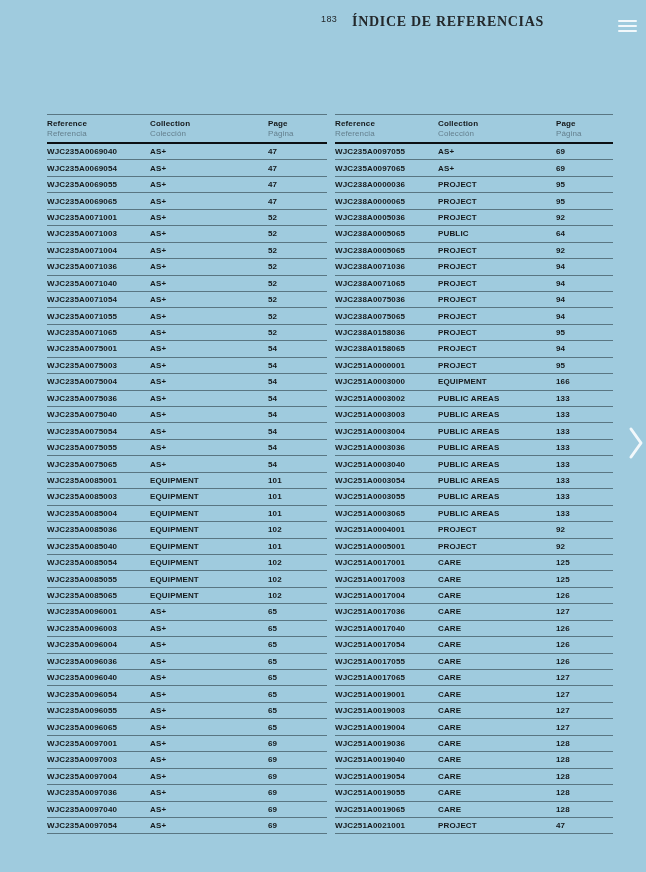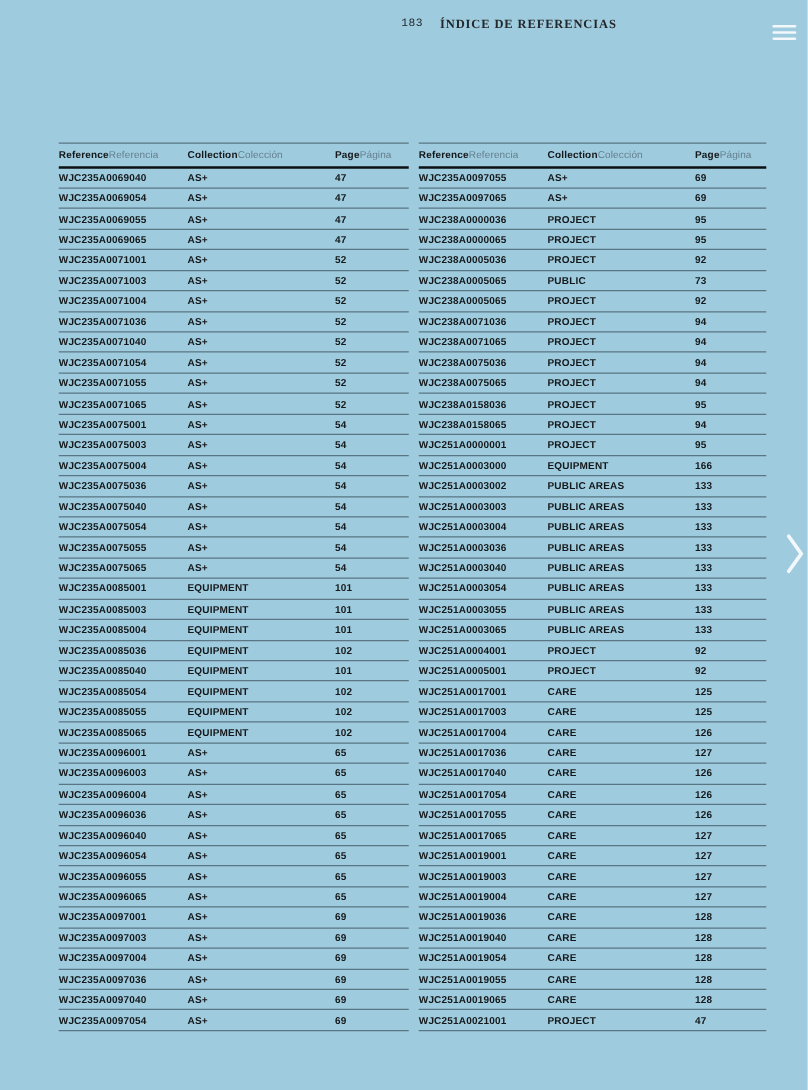--- a/index.html
+++ b/index.html
@@ -14,27 +14,27 @@
   body{font-family:"Liberation Sans",sans-serif;}
   .page{
     position:relative;
     width:646px;height:872px;
     background:var(--background);
     overflow:hidden;
   }
   
   .pageno{
     position:absolute;left:321px;top:14px;
-    font-family:Liberation Mono, monospace;
+    font-family:Liberation Sans, sans-serif;
     font-size:9px;color:#23282b;letter-spacing:0.4px;
   }
   .title{
     position:absolute;left:352px;top:14px;margin:0;
     font-family:"Liberation Serif",serif;
-    font-size:10px;font-weight:600;color:#23282b;letter-spacing:0.7px;
+    font-size:14px;font-weight:600;color:#23282b;letter-spacing:0.7px;
   }
   .menu{
     position:absolute;right:6px;top:16px;
     width:26px;height:20px;
     background:transparent;border:0;padding:0;cursor:pointer;
     display:flex;align-items:center;justify-content:center;
   }
   .menu .bars{display:flex;flex-direction:column;gap:3.2px;width:19px;}
   .menu .bars i{display:block;height:2.2px;background:var(--icon-white);border-radius:1px;}
   
@@ -48,21 +48,21 @@
   
   .table{position:absolute;top:114px;}
   .t-left{left:47px;width:280px;}
   .t-right{left:335px;width:278px;}
   .thead{
     display:grid;grid-template-columns:103px 118px 1fr;
     border-top:1px solid var(--rule-thin);
     border-bottom:2px solid var(--rule-thick);
     padding:4px 0 4px;
   }
-  .hcell{display:flex;flex-direction:row;line-height:9.5px;}
+  .hcell{display:flex;flex-direction:column;line-height:9.5px;}
   .hcell .en{font-size:8px;font-weight:bold;color:var(--text-dark);letter-spacing:0.15px;}
   .hcell .es{font-size:8px;color:var(--text-gray);letter-spacing:0.1px;}
   .tbody .row{
     display:grid;grid-template-columns:103px 118px 1fr;
     align-items:center;height:15.45px;
     border-bottom:1px solid var(--rule-thin);
   }
   .tbody .cell{
     font-size:8px;font-weight:bold;color:var(--text-dark);
     letter-spacing:0.15px;white-space:nowrap;
@@ -350,21 +350,21 @@
           <span class="cell c2">95</span>
         </div>
         <div class="row">
           <span class="cell c0">WJC238A0005036</span>
           <span class="cell c1">PROJECT</span>
           <span class="cell c2">92</span>
         </div>
         <div class="row">
           <span class="cell c0">WJC238A0005065</span>
           <span class="cell c1">PUBLIC</span>
-          <span class="cell c2">73</span>
+          <span class="cell c2">64</span>
         </div>
         <div class="row">
           <span class="cell c0">WJC238A0005065</span>
           <span class="cell c1">PROJECT</span>
           <span class="cell c2">92</span>
         </div>
         <div class="row">
           <span class="cell c0">WJC238A0071036</span>
           <span class="cell c1">PROJECT</span>
           <span class="cell c2">94</span>

